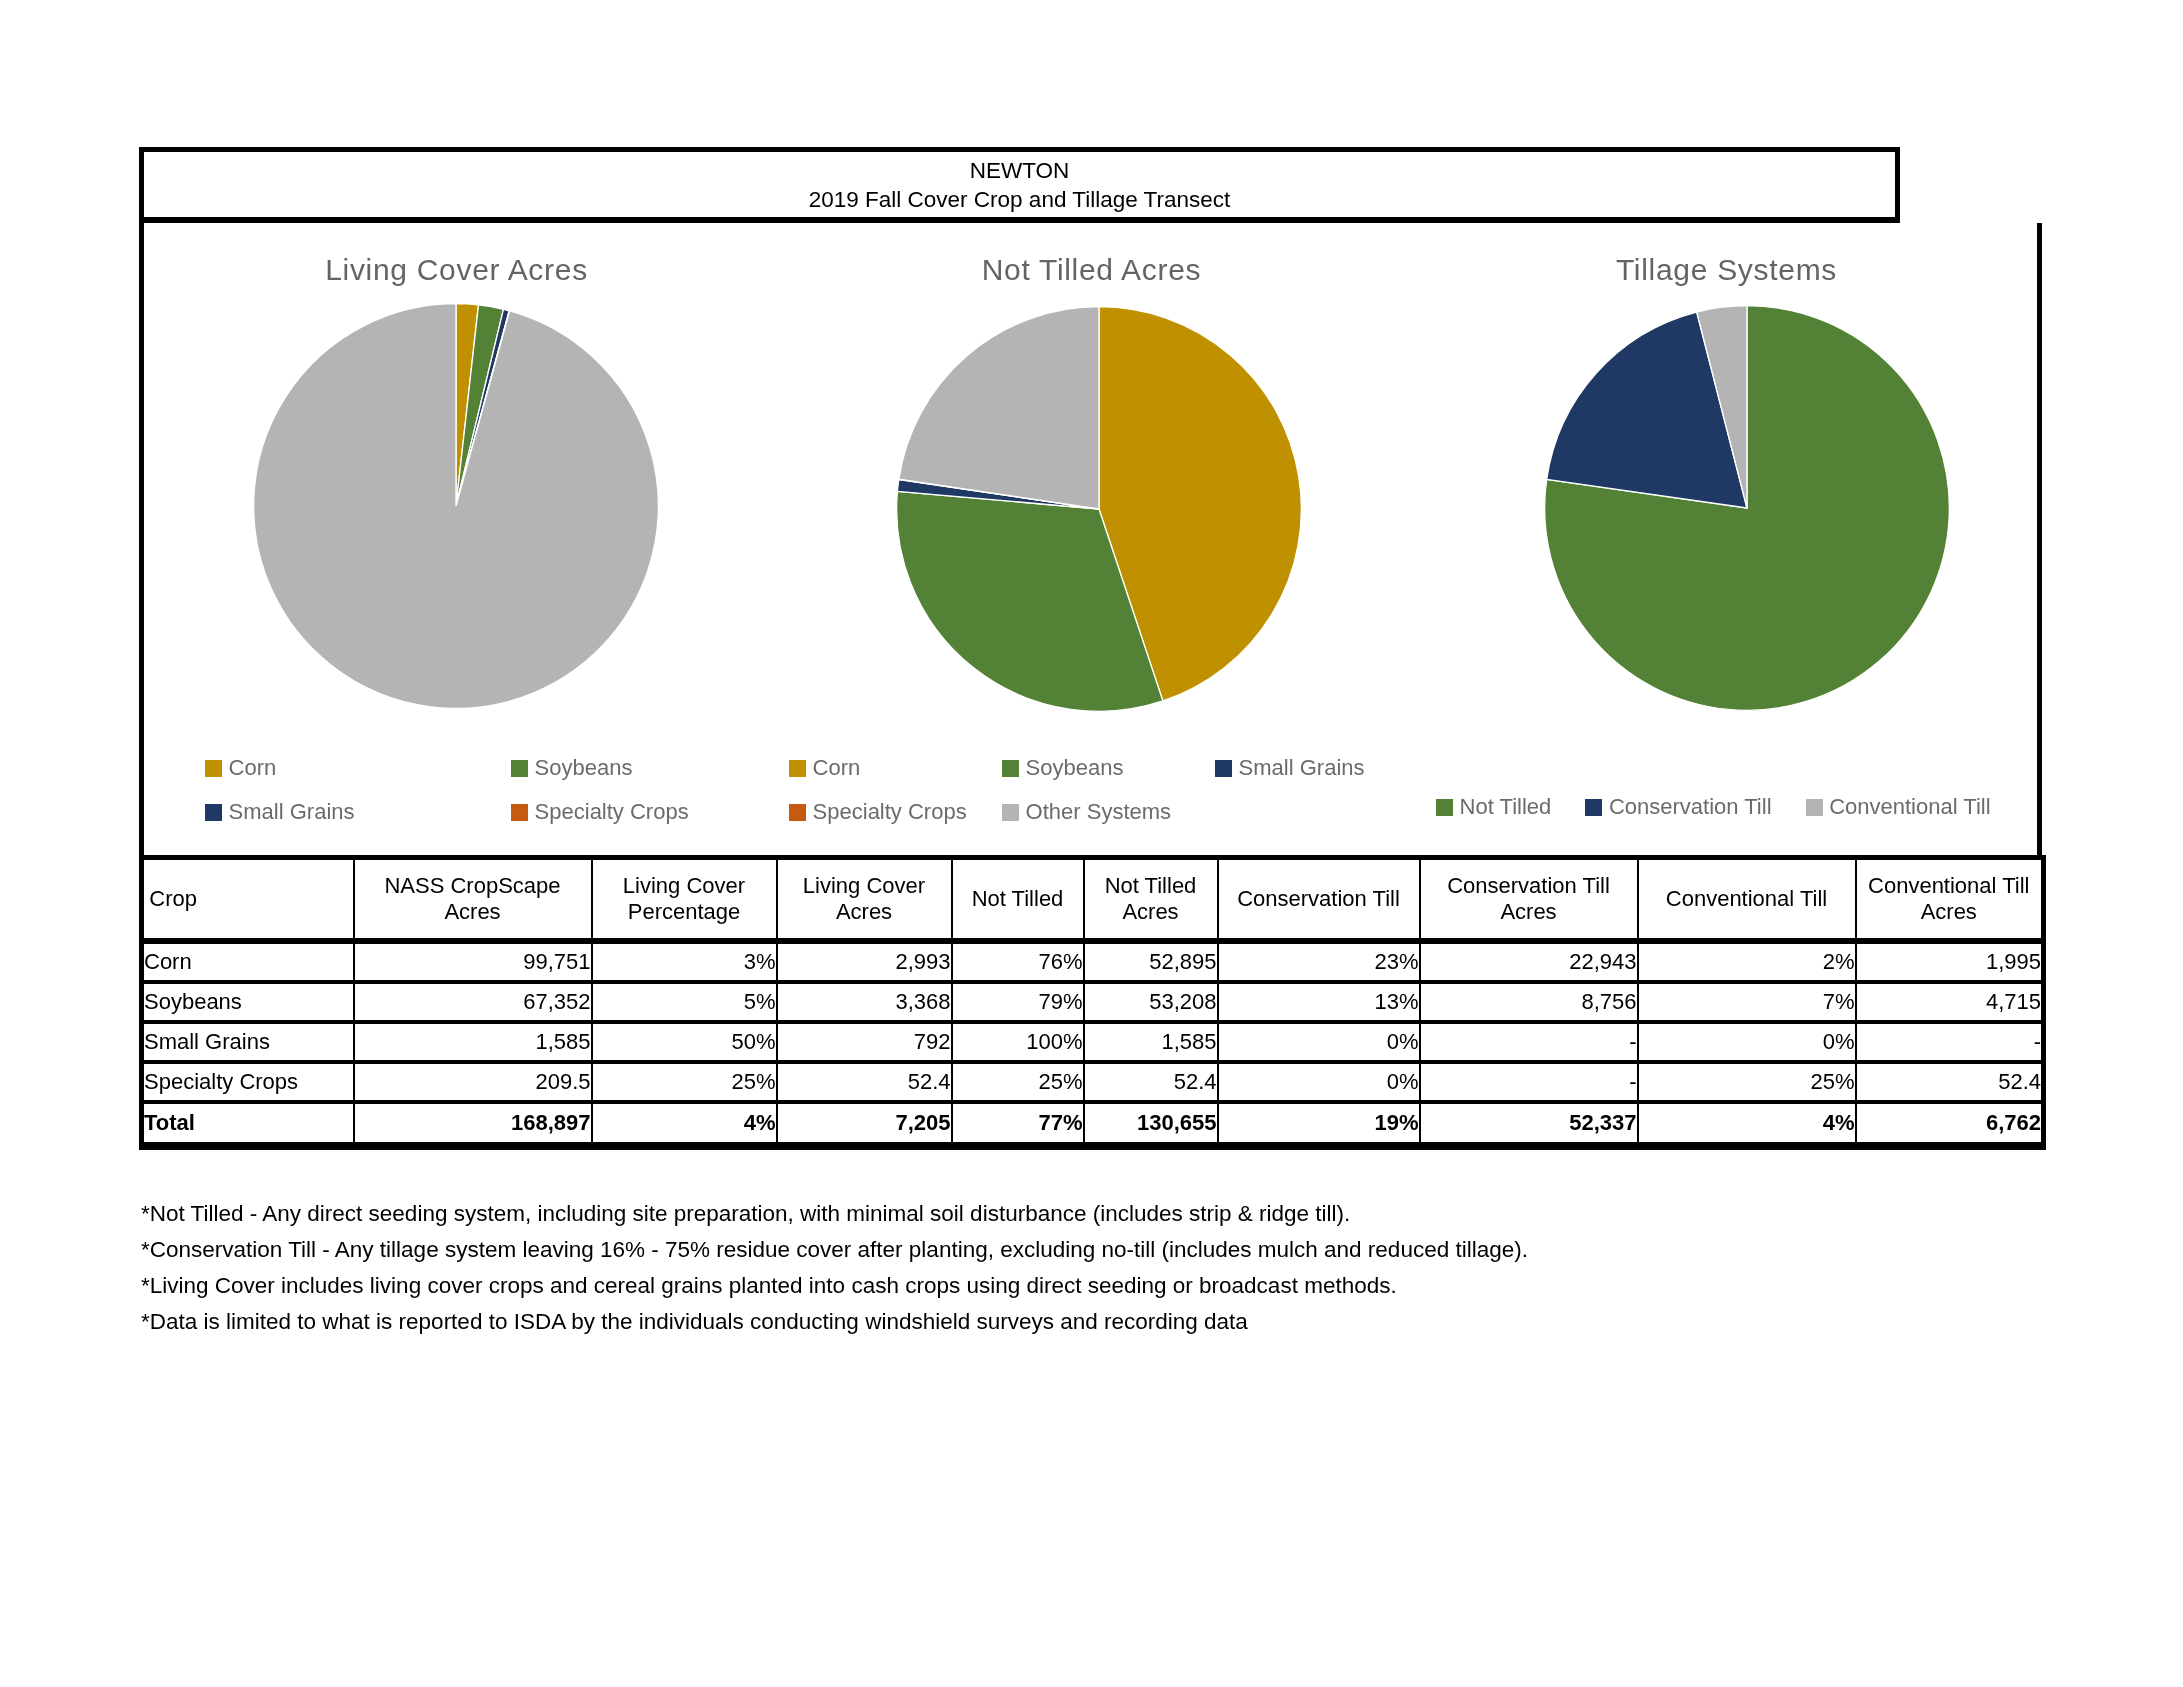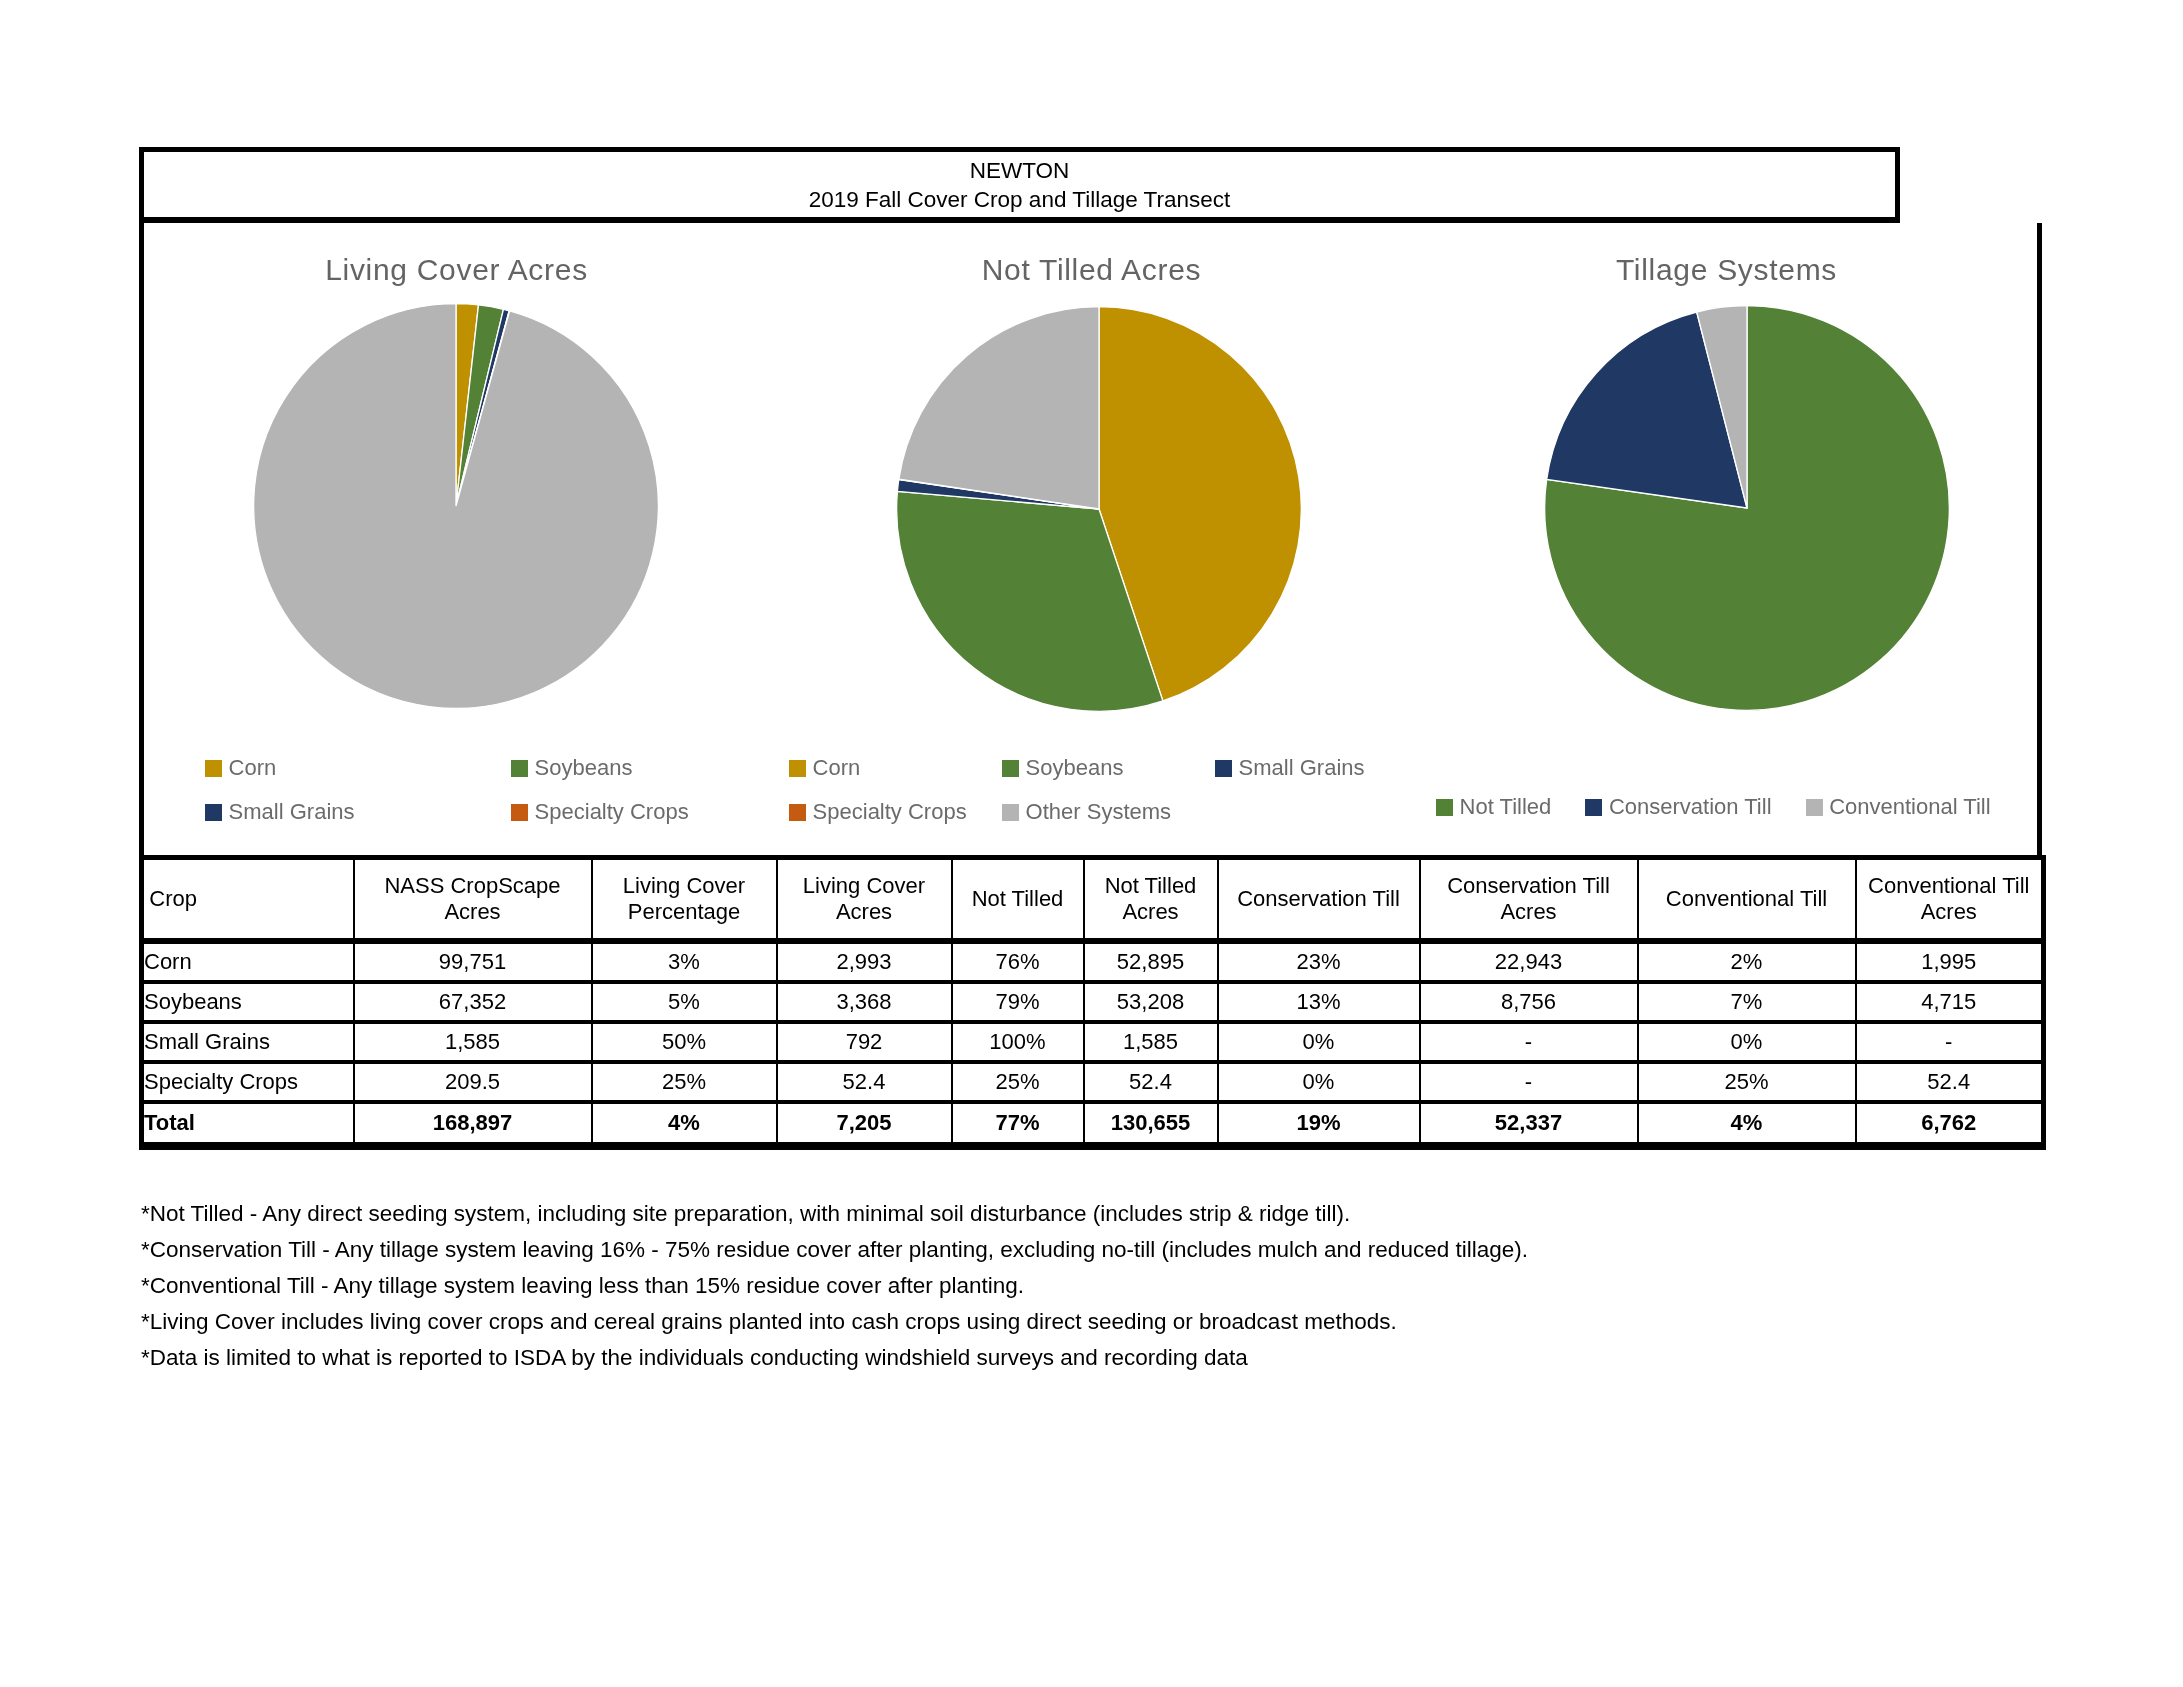--- a/index.html
+++ b/index.html
@@ -42,21 +42,21 @@
   table.summary{position:absolute;left:139px;top:855px;width:1903px;
                 border-collapse:collapse;table-layout:fixed;
                 font-size:22px;background:#fff;}
   table.summary{border:5.3px solid #000;border-bottom:8px solid #000;}
   table.summary th{border:2.6px solid #000;border-top:5.3px solid #000;border-bottom:6.6px solid #000;
                    font-weight:normal;text-align:center;height:78px;line-height:26.5px;padding:0 2.6px;}
   table.summary th.crop-h{text-align:left;padding-left:5.3px;}
   table.summary td{border:2.6px solid #000;border-top:4.6px solid #000;border-bottom:4.6px solid #000;
                    height:36px;padding:0;}
   td.crop-cell{text-align:left;padding-left:5.3px;}
-  td.num-cell{text-align:center;padding-right:8px;}
+  td.num-cell{text-align:right;padding-right:8px;}
   tr.total-row td{font-weight:bold;height:38px;}
 
   
   .footnotes{position:absolute;left:141px;top:1196px;font-size:22.5px;line-height:36px;}
   .footnote{white-space:nowrap;}
 </style>
 </head>
 <body>
 
 <div class="page">
@@ -234,19 +234,18 @@
           <td class="num-cell">52,337</td>
           <td class="num-cell">4%</td>
           <td class="num-cell">6,762</td>
         </tr>
       </tbody>
   </table>
 
   <div class="footnotes">
     <div class="footnote">*Not Tilled - Any direct seeding system, including site preparation, with minimal soil disturbance (includes strip &amp; ridge till).</div>
     <div class="footnote">*Conservation Till - Any tillage system leaving 16% - 75% residue cover after planting, excluding no-till (includes mulch and reduced tillage).</div>
-    <div class="footnote">*Conventional Till - Any tillage system leaving less than 15% residue cover after planting.</div>
     <div class="footnote">*Living Cover includes living cover crops and cereal grains planted into cash crops using direct seeding or broadcast methods.</div>
     <div class="footnote">*Data is limited to what is reported to ISDA by the individuals conducting windshield surveys and recording data</div>
   </div>
 
 </div>
 
 
 </body></html>

